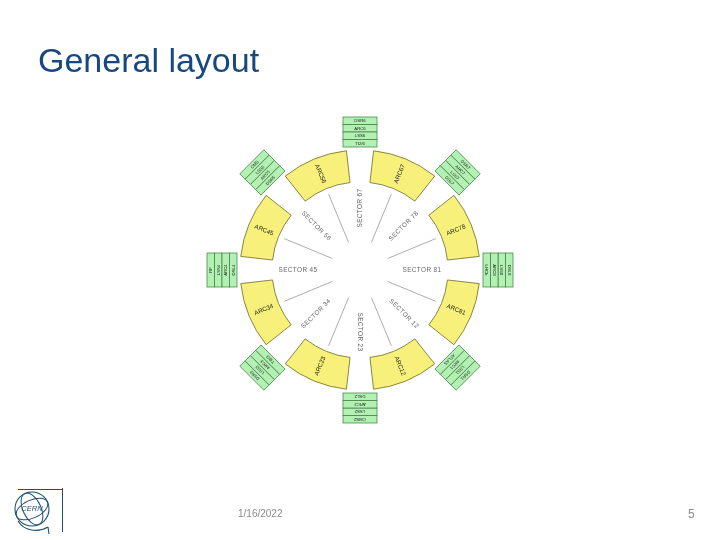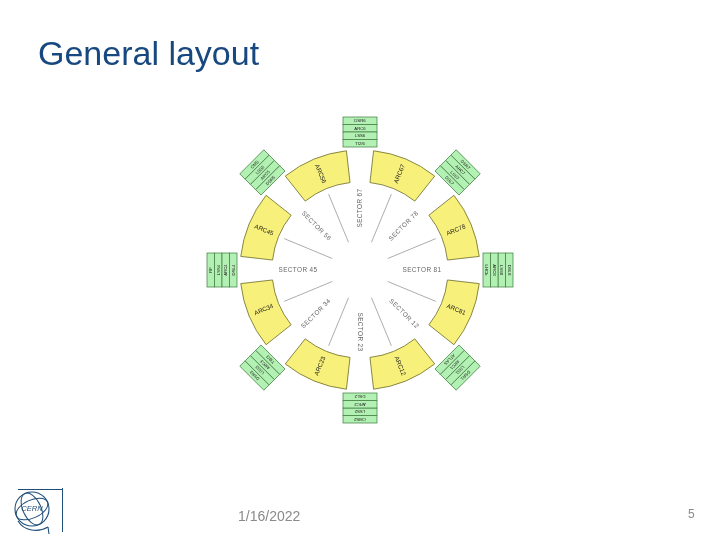--- a/index.html
+++ b/index.html
@@ -4,21 +4,21 @@
 <style>
   html,body{margin:0;padding:0;}
   body{
     width:720px;height:540px;background:#ffffff;overflow:hidden;
     font-family:"Liberation Sans", sans-serif;position:relative;
   }
   #slide{position:absolute;inset:0;background:#fff;}
 
   
   .title{
-    position:absolute;left:38px;top:34px;
+    position:absolute;left:38px;top:41px;
     font-size:34px;color:#17487f;letter-spacing:0px;
     font-family:"Liberation Sans", sans-serif;font-weight:400;
     white-space:nowrap;
   }
 
   
   #diagram{position:absolute;left:140px;top:70px;width:440px;height:400px;}
   #diagram svg{display:block;width:440px;height:400px;}
 
   .arcpoly{fill:#f7f07a;stroke:#6b6b2a;stroke-width:.8;}
@@ -30,21 +30,21 @@
 
   
   .footer-rule{
     position:absolute;left:62px;top:488px;width:1px;height:44px;background:#1f4e79;
   }
   .footer-top-rule{
     position:absolute;left:18px;top:489px;width:44px;height:1px;background:#1f4e79;
   }
   .cern-logo{position:absolute;left:8px;top:487px;width:52px;height:50px;font-style:italic;}
   .footer-date{
-    position:absolute;left:238px;top:508px;font-size:14px;color:#8a8a8a;
+    position:absolute;left:238px;top:508px;font-size:10px;color:#8a8a8a;
     font-family:"Liberation Sans", sans-serif;
   }
   .footer-page{
     position:absolute;left:688px;top:507px;font-size:12px;color:#8a8a8a;
     font-family:"Liberation Sans", sans-serif;
   }
 </style>
 </head>
 <body>
 

